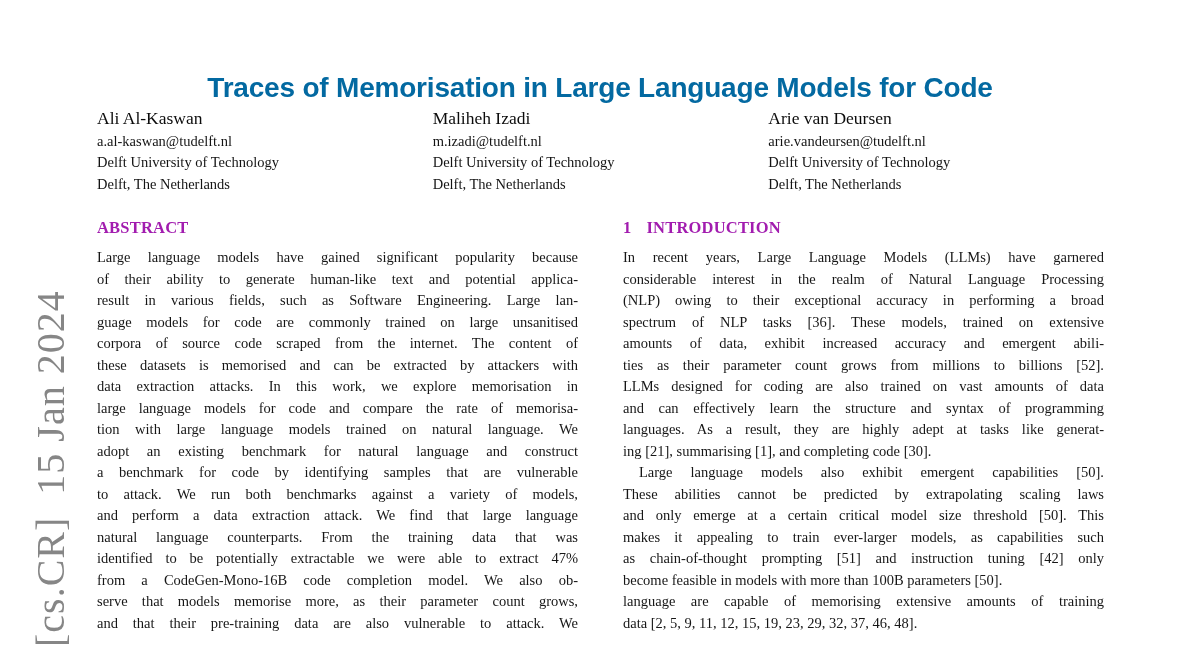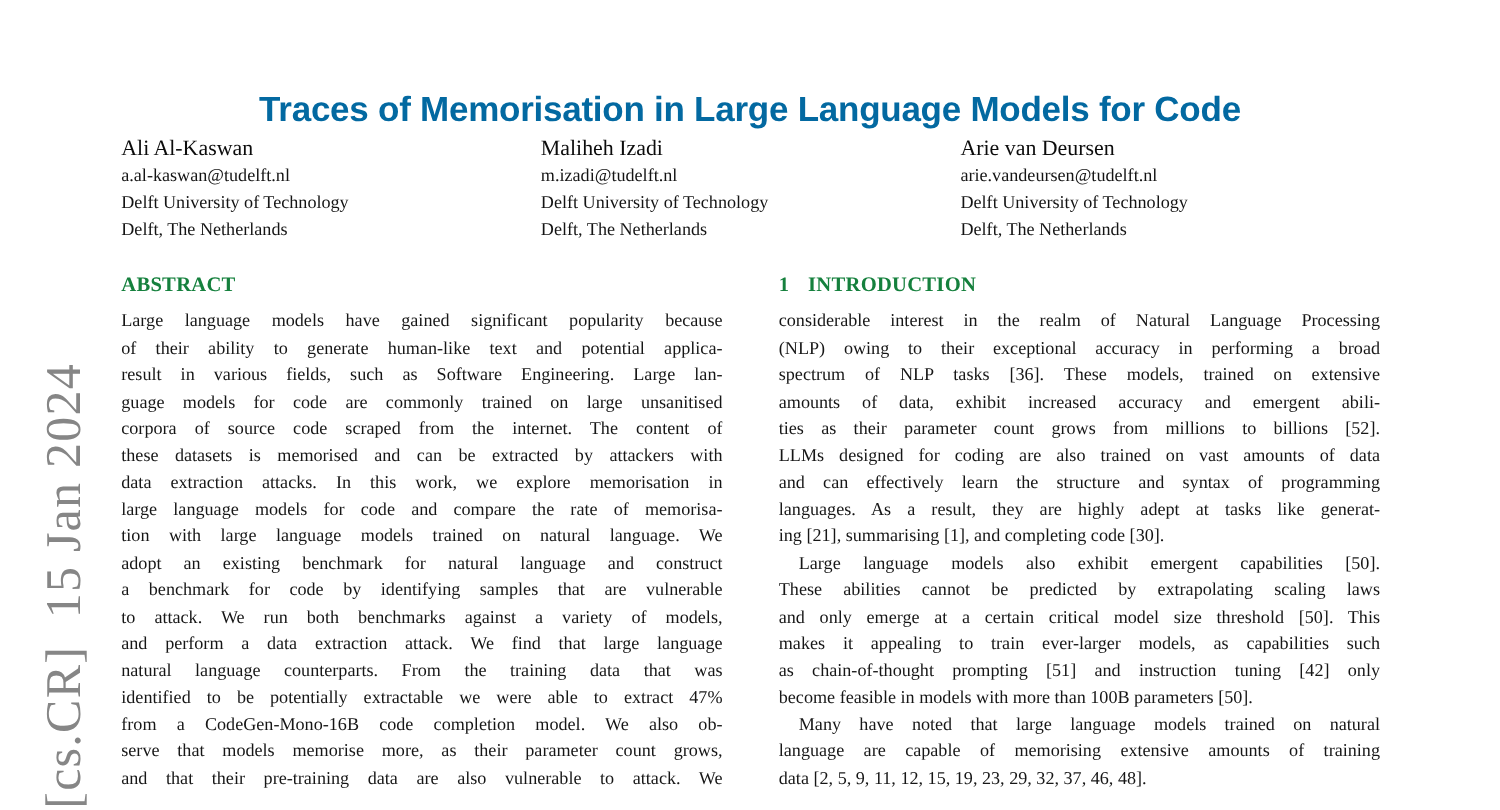--- a/index.html
+++ b/index.html
@@ -80,21 +80,21 @@
   }
   .col {
     width: 481px;
     flex: 0 0 481px;
   }
   .section-heading {
     margin: 0 0 9px 0;
     font-size: 16.5px;
     line-height: 20px;
     font-weight: bold;
-    color: #15803d;
+    color: #a21caf;
     letter-spacing: 0.2px;
     font-family: "Liberation Serif", serif;
   }
   .section-number {
     display: inline-block;
     margin-right: 15px;
   }
   .lines {
     font-size: 14.5px;
     color: #161616;
@@ -162,33 +162,33 @@
         <div class="line">natural language counterparts. From the training data that was</div>
         <div class="line">identified to be potentially extractable we were able to extract 47%</div>
         <div class="line">from a CodeGen-Mono-16B code completion model. We also ob-</div>
         <div class="line">serve that models memorise more, as their parameter count grows,</div>
         <div class="line">and that their pre-training data are also vulnerable to attack. We</div>
       </div>
   </div>
   <div class="col">
     <h2 class="section-heading"><span class="section-number">1</span><span>INTRODUCTION</span></h2>
     <div class="lines">
+        <div class="line">In recent years, Large Language Models (LLMs) have garnered</div>
         <div class="line">considerable interest in the realm of Natural Language Processing</div>
         <div class="line">(NLP) owing to their exceptional accuracy in performing a broad</div>
         <div class="line">spectrum of NLP tasks [36]. These models, trained on extensive</div>
         <div class="line">amounts of data, exhibit increased accuracy and emergent abili-</div>
         <div class="line">ties as their parameter count grows from millions to billions [52].</div>
         <div class="line">LLMs designed for coding are also trained on vast amounts of data</div>
         <div class="line">and can effectively learn the structure and syntax of programming</div>
         <div class="line">languages. As a result, they are highly adept at tasks like generat-</div>
         <div class="line end">ing [21], summarising [1], and completing code [30].</div>
         <div class="line indent">Large language models also exhibit emergent capabilities [50].</div>
         <div class="line">These abilities cannot be predicted by extrapolating scaling laws</div>
         <div class="line">and only emerge at a certain critical model size threshold [50]. This</div>
         <div class="line">makes it appealing to train ever-larger models, as capabilities such</div>
         <div class="line">as chain-of-thought prompting [51] and instruction tuning [42] only</div>
         <div class="line end">become feasible in models with more than 100B parameters [50].</div>
-        <div class="line indent">Many have noted that large language models trained on natural</div>
         <div class="line">language are capable of memorising extensive amounts of training</div>
         <div class="line end">data [2, 5, 9, 11, 12, 15, 19, 23, 29, 32, 37, 46, 48].</div>
       </div>
   </div>
 </div>
 
 </body></html>

